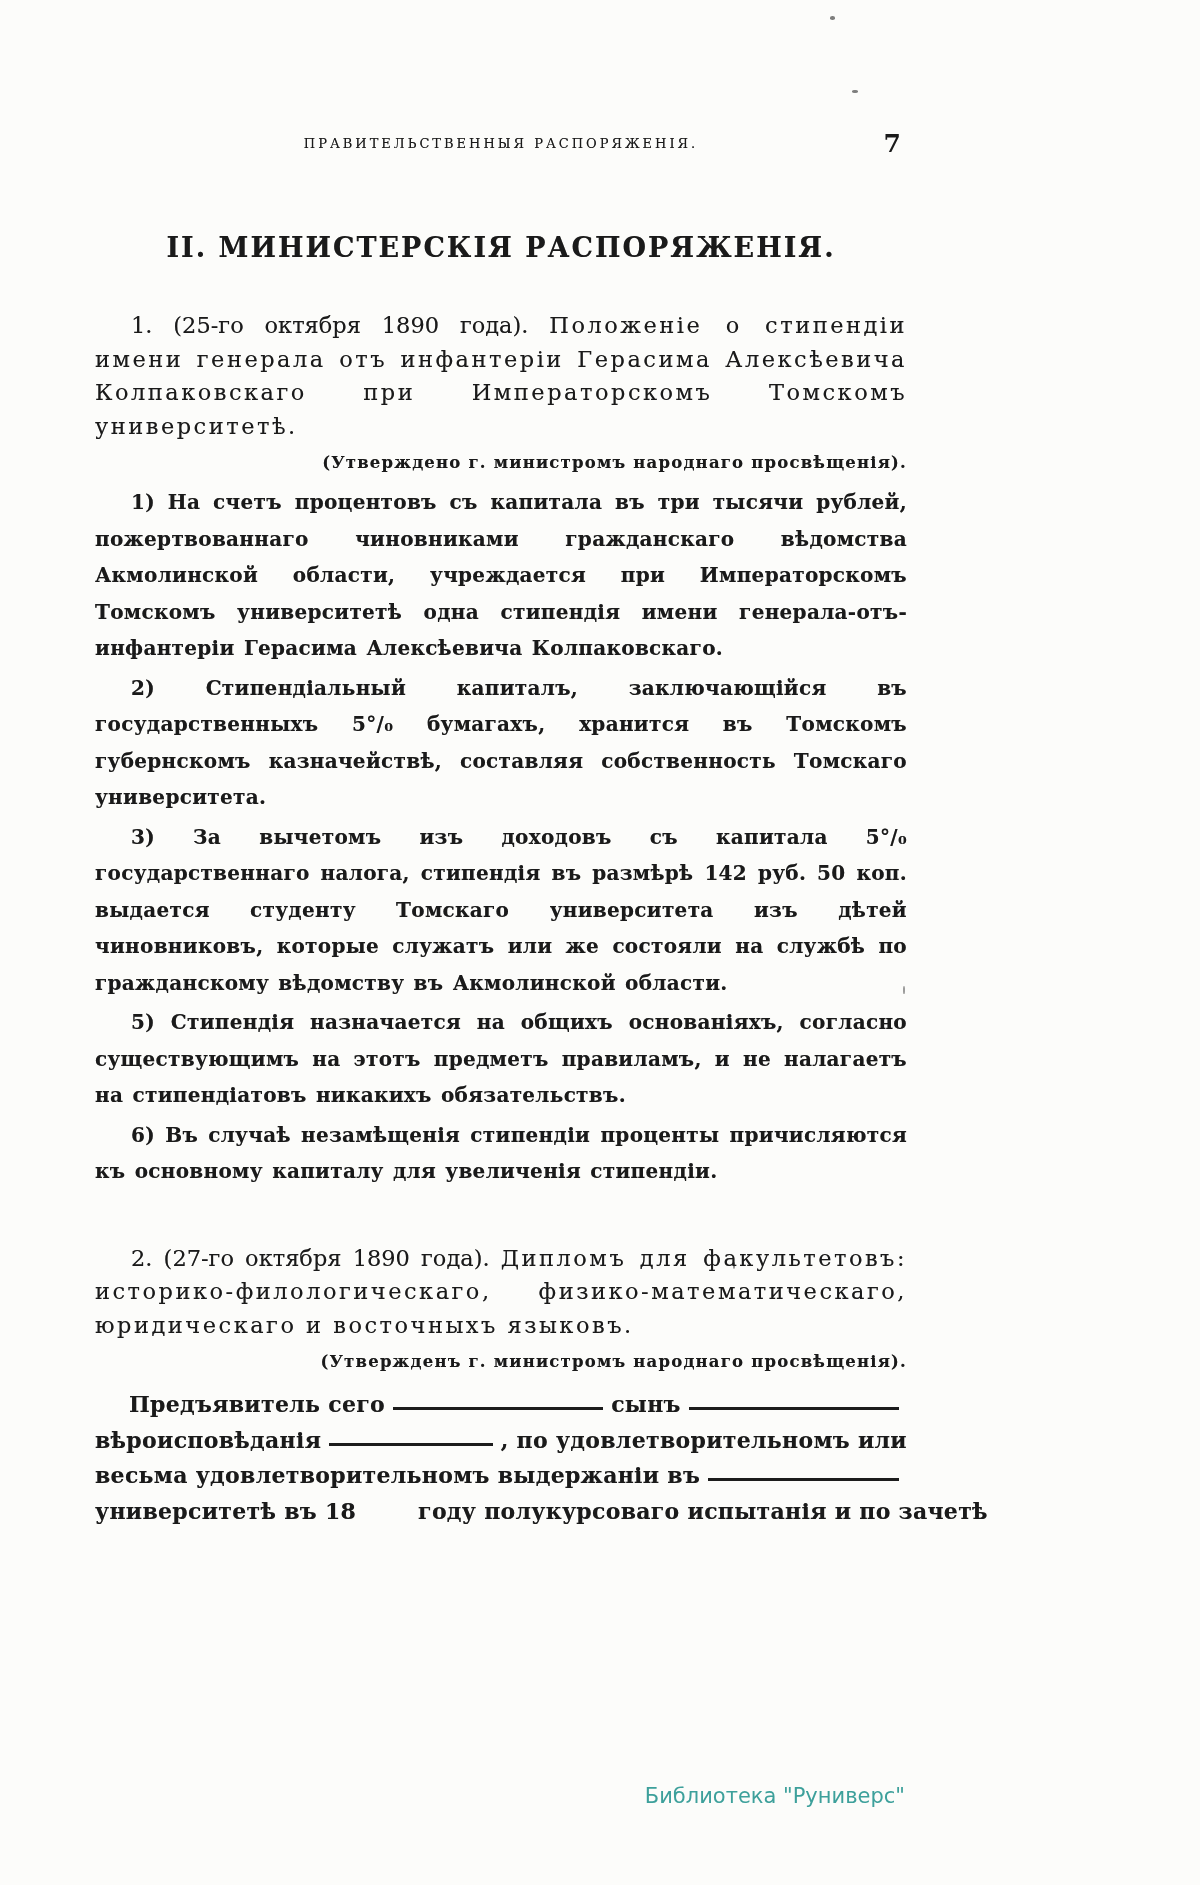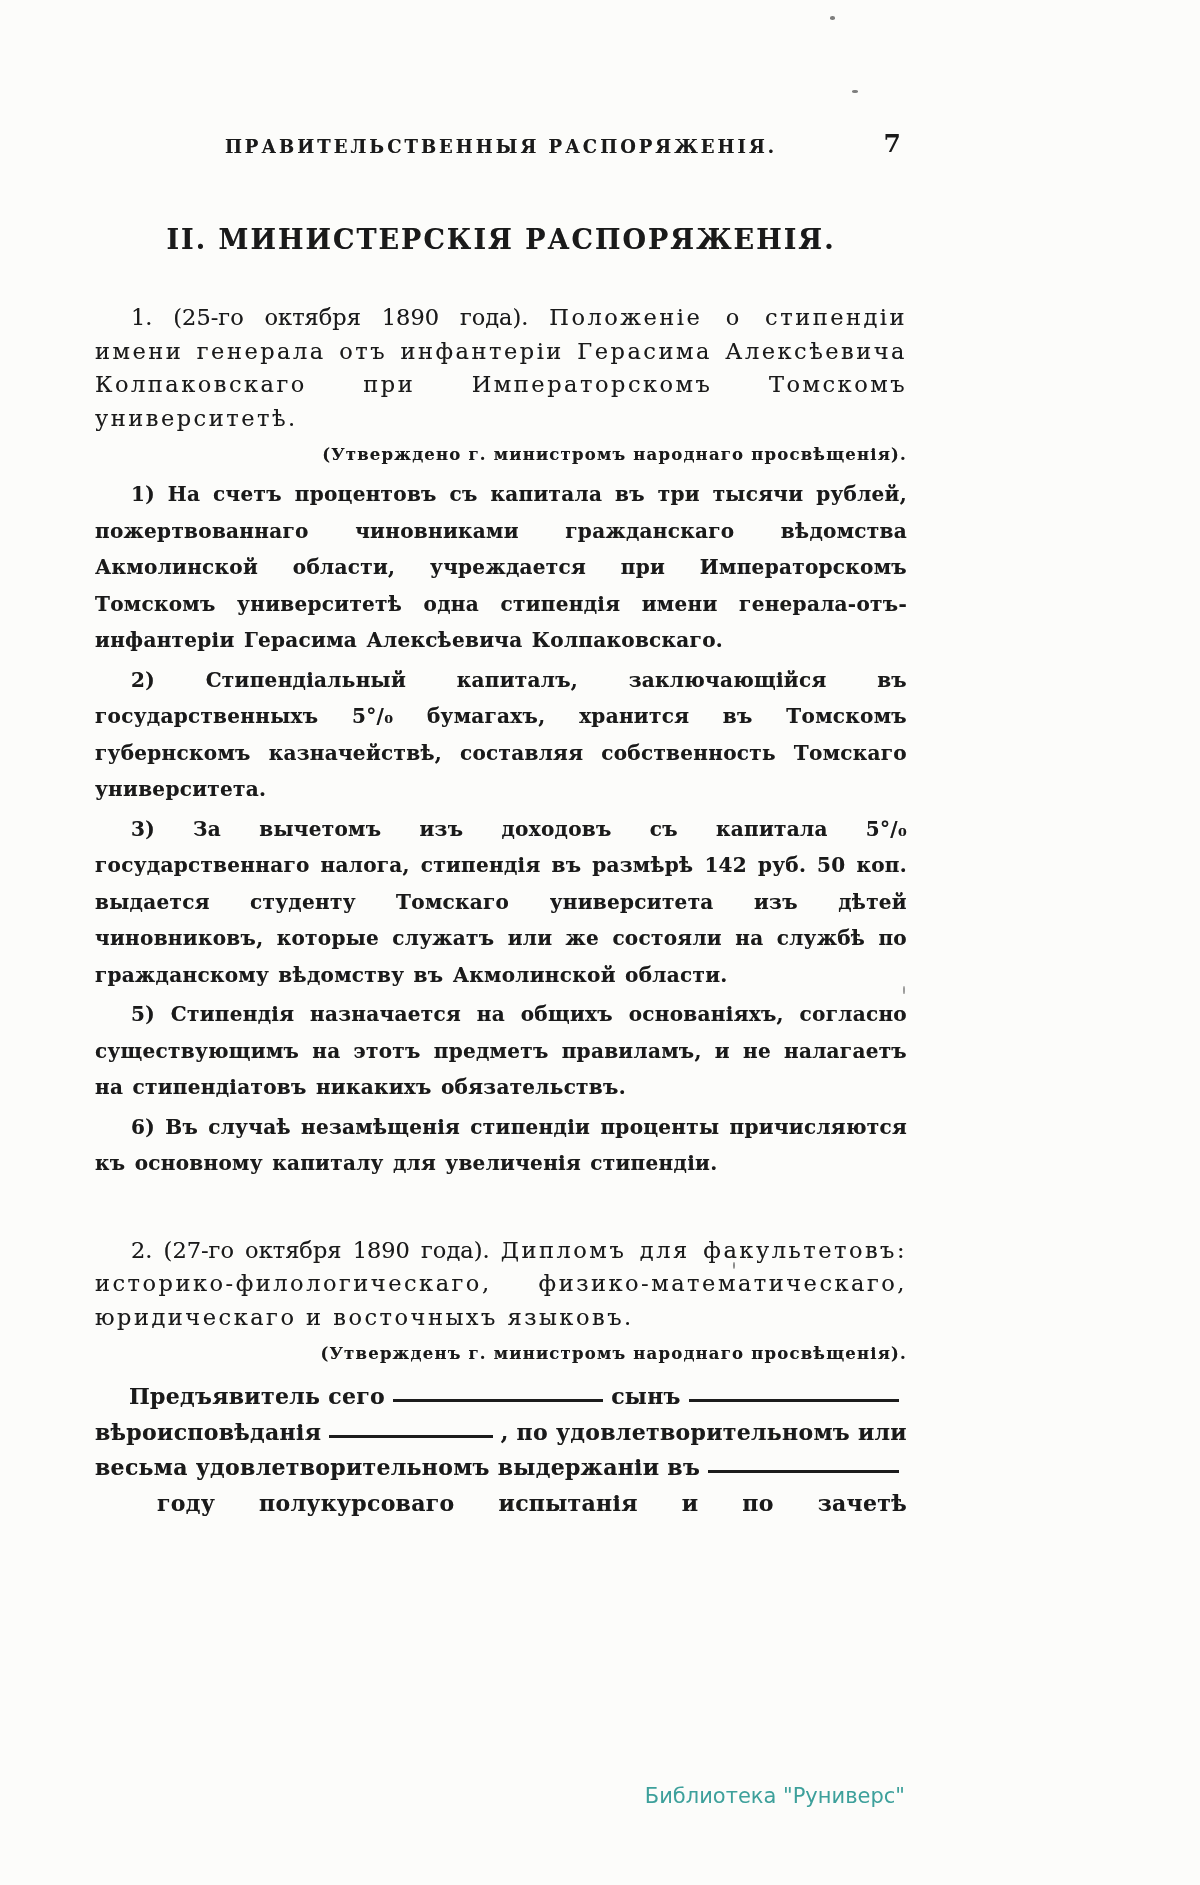--- a/index.html
+++ b/index.html
@@ -16,36 +16,36 @@
   .running-header {
     position: absolute;
     top: 136px;
     left: 95px;
     width: 812px;
     height: 32px;
   }
   .running-title {
     display: block;
     text-align: center;
-    font-size: 18px;
-    font-weight: 700;
+    font-size: 13px;
+    font-weight: 400;
     letter-spacing: 3px;
     text-shadow: 0 0 0.5px rgba(0,0,0,0.45);
   }
   .page-number {
     position: absolute;
     right: 6px;
     top: -7px;
     font-size: 25px;
     font-weight: 700;
   }
   
   .content {
     position: absolute;
-    top: 224px;
+    top: 232px;
     left: 95px;
     width: 812px;
     text-shadow: 0 0 0.5px rgba(0,0,0,0.4);
   }
   .section-title {
     font-size: 27px;
     font-weight: 700;
     text-align: center;
     letter-spacing: 2px;
     margin: 0 0 46px 0;
@@ -171,20 +171,21 @@
       <div class="form-line">
         <span>вѣроисповѣданія</span>
         <span class="blank"></span>
         <span>, по удовлетворительномъ или</span>
       </div>
       <div class="form-line">
         <span>весьма удовлетворительномъ выдержаніи въ</span>
         <span class="blank"></span>
       </div>
       <div class="form-line">
+        <span>университетѣ въ 18</span>
         <span class="gap-space"></span>
         <span class="fill-right">году полукурсоваго испытанія и по зачетѣ</span>
       </div>
     </div>
 
   </main>
 
   <div class="watermark">Библиотека "Руниверс"</div>
 
 </div>

